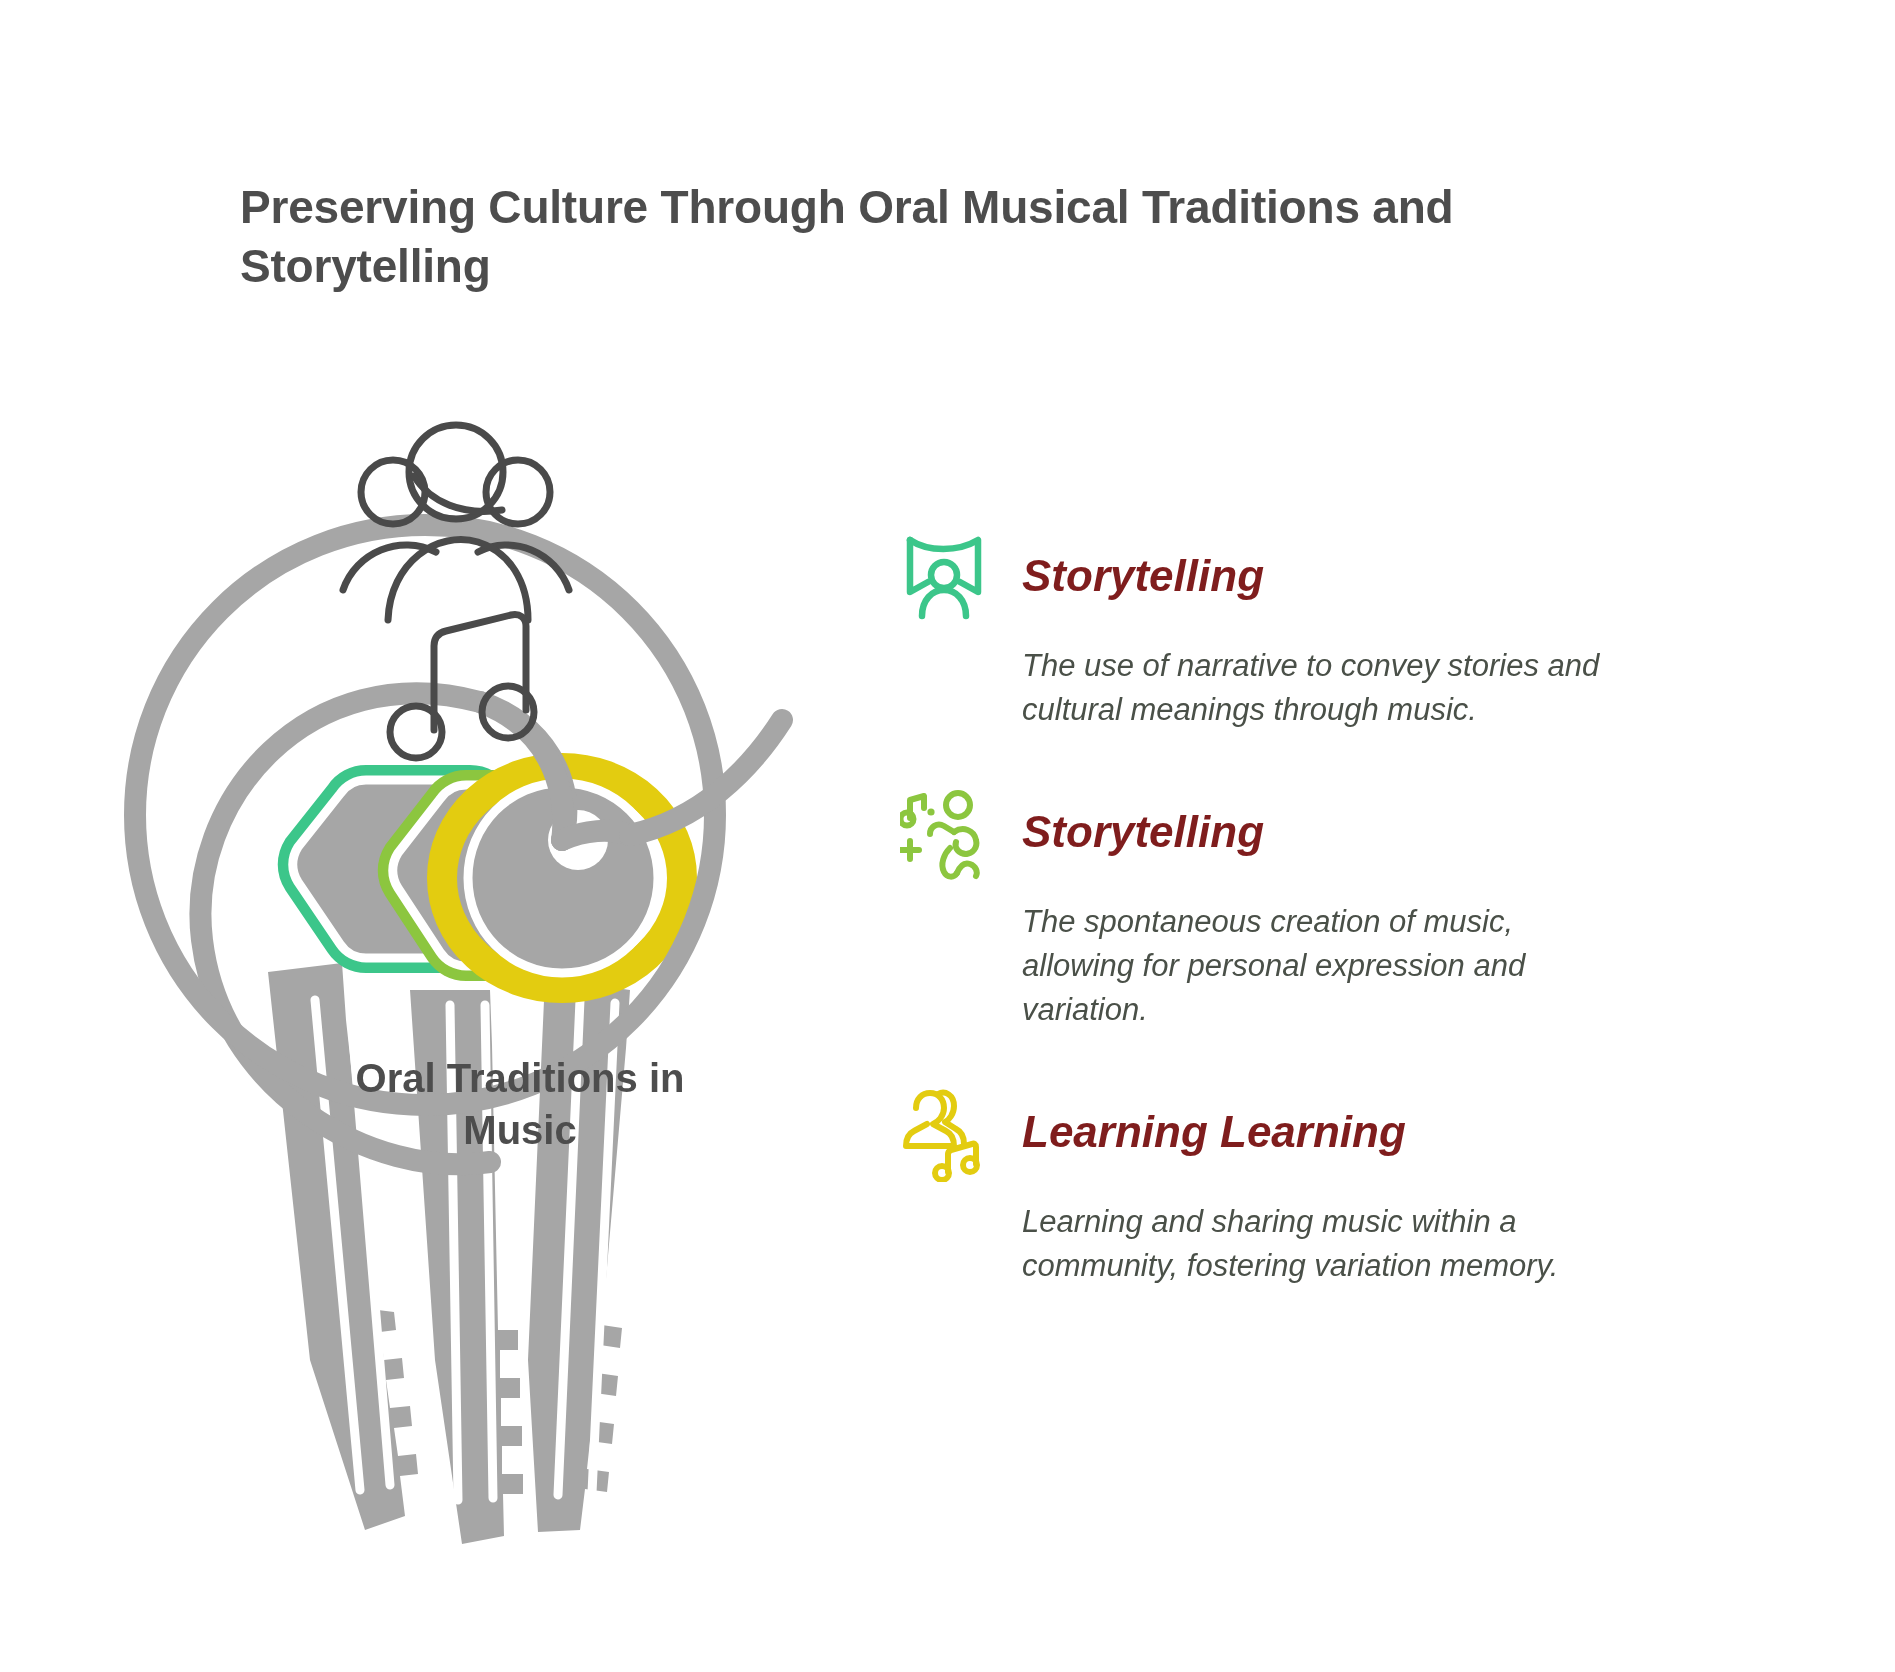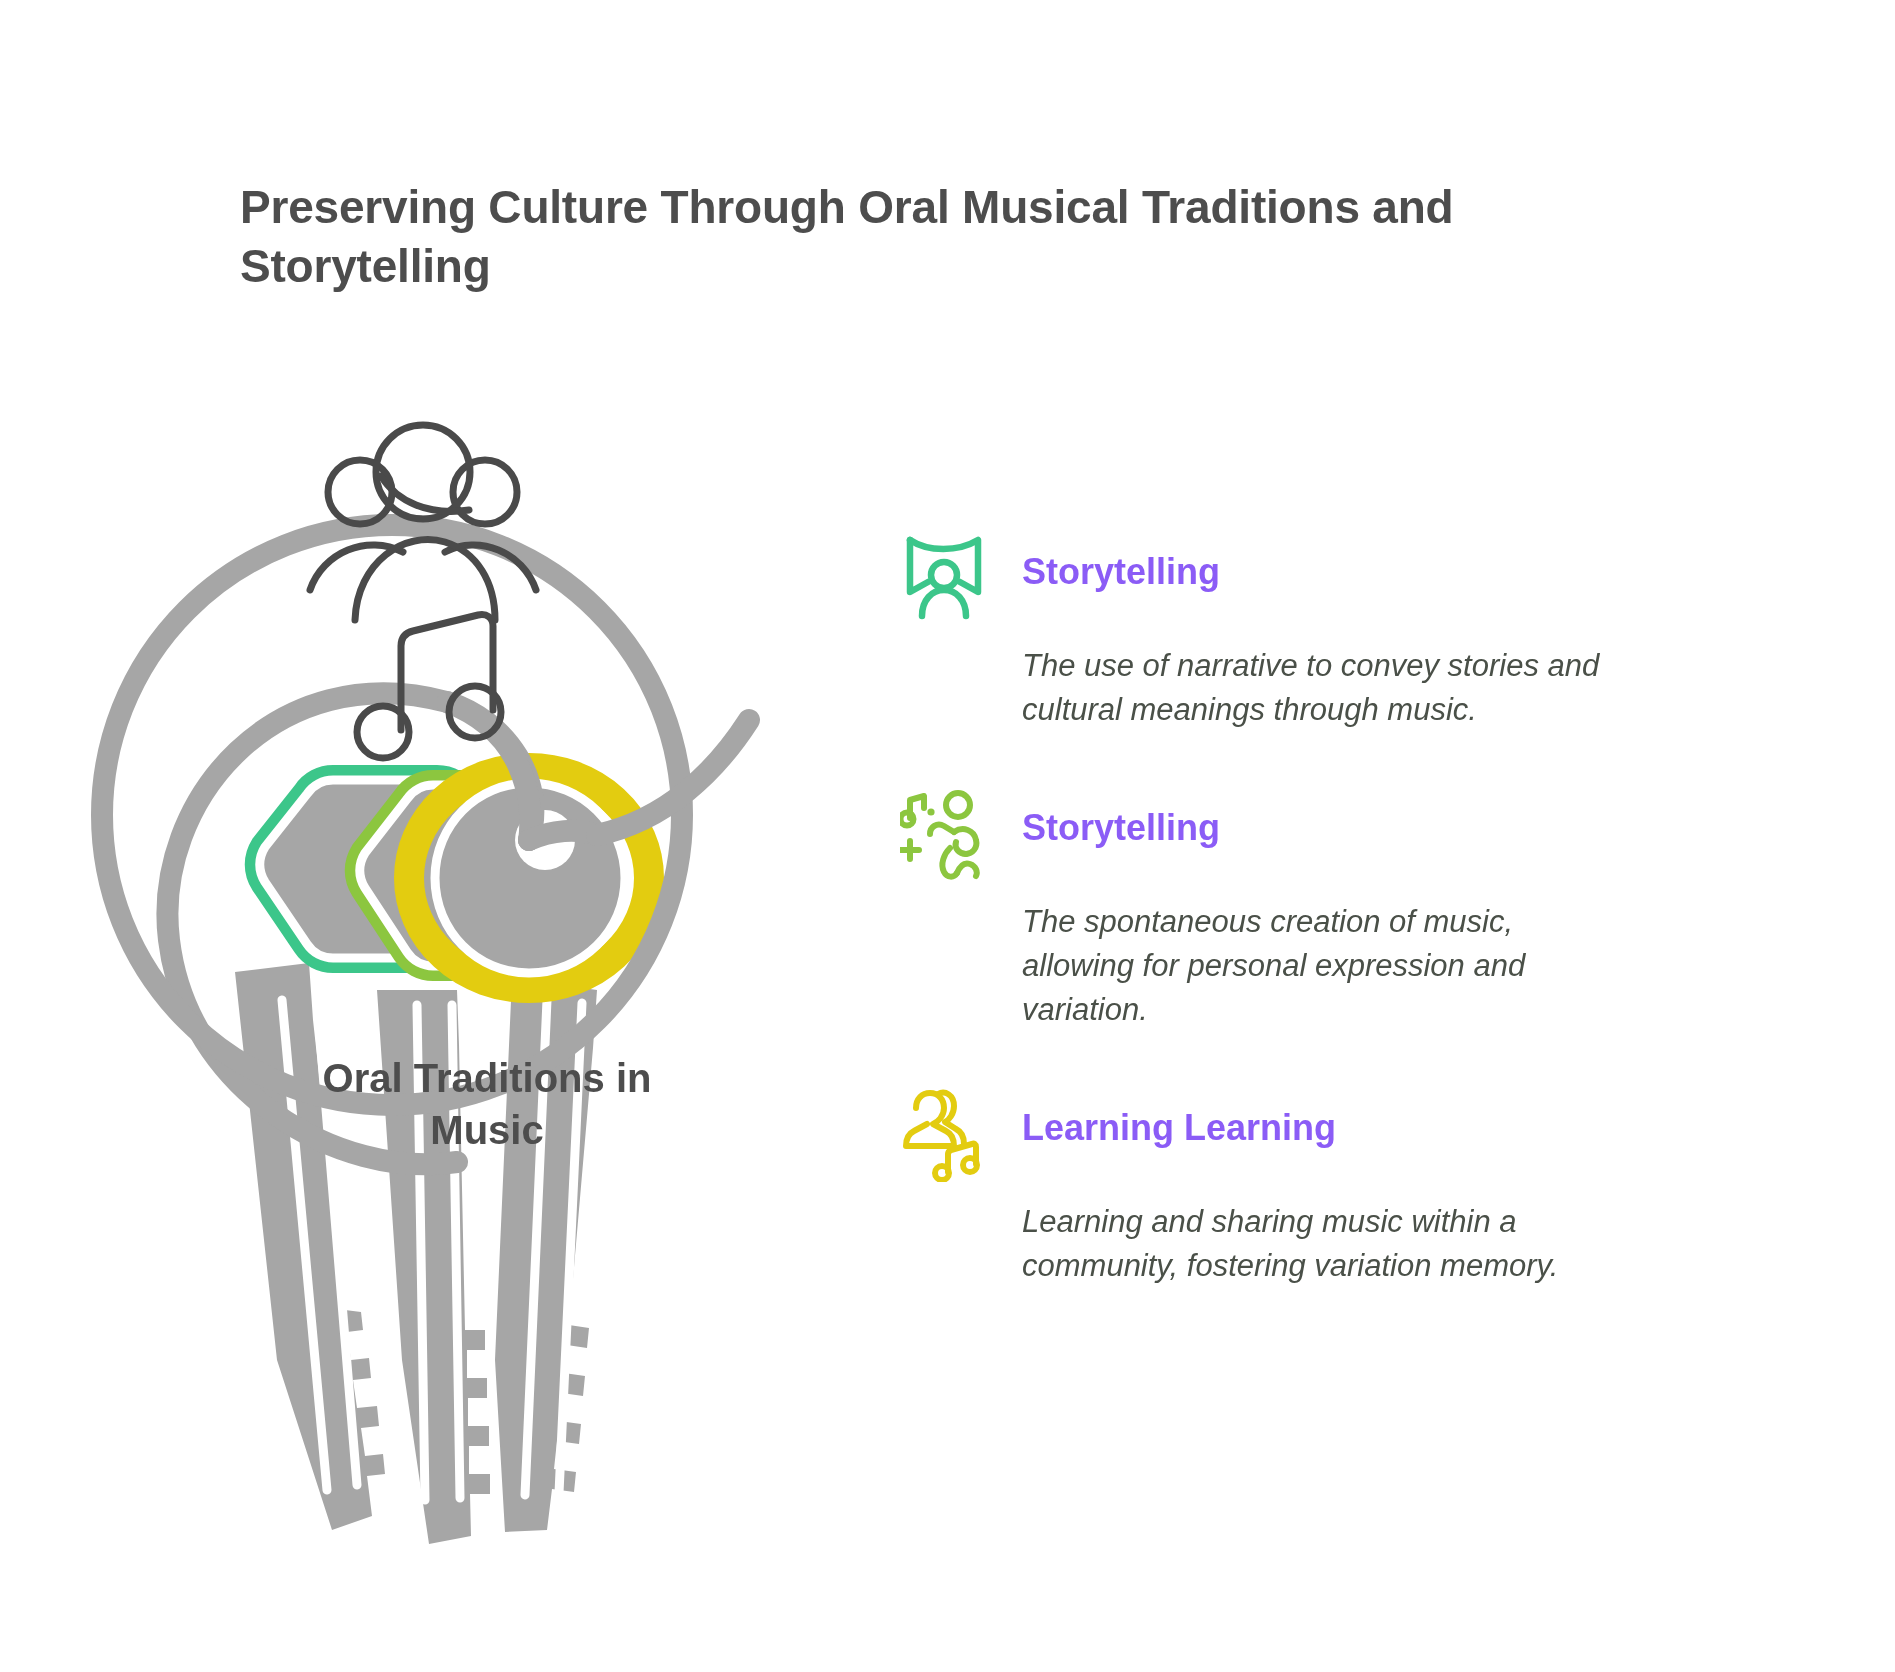--- a/index.html
+++ b/index.html
@@ -33,21 +33,21 @@
     font-size: 46px;
     font-weight: 700;
     line-height: 1.28;
     color: #4d4d4d;
     letter-spacing: -0.2px;
   }
 
   
   .left-visual {
     position: absolute;
-    left: 77px;
+    left: 110px;
     top: 300px;
     width: 760px;
     height: 1250px;
   }
   .left-visual svg {
     display: block;
     width: 760px;
     height: 1250px;
     overflow: visible;
   }
@@ -85,26 +85,27 @@
     width: 96px;
     height: 96px;
     display: block;
   }
   .item-icon svg {
     display: block;
     width: 96px;
     height: 96px;
   }
   .item-title {
-    font-size: 36px;
+    font-size: 44px;
     font-weight: 700;
-    color: #8b5cf6;
+    color: #7f1d1d;
     line-height: 1;
     padding-top: 24px;
     white-space: nowrap;
+    font-style: italic;
   }
   .item-desc {
     margin-left: 122px;
     margin-top: 18px;
     font-size: 31px;
     line-height: 1.42;
     color: #4a5048;
     max-width: 600px;
     font-weight: 400;
     font-style: italic;

